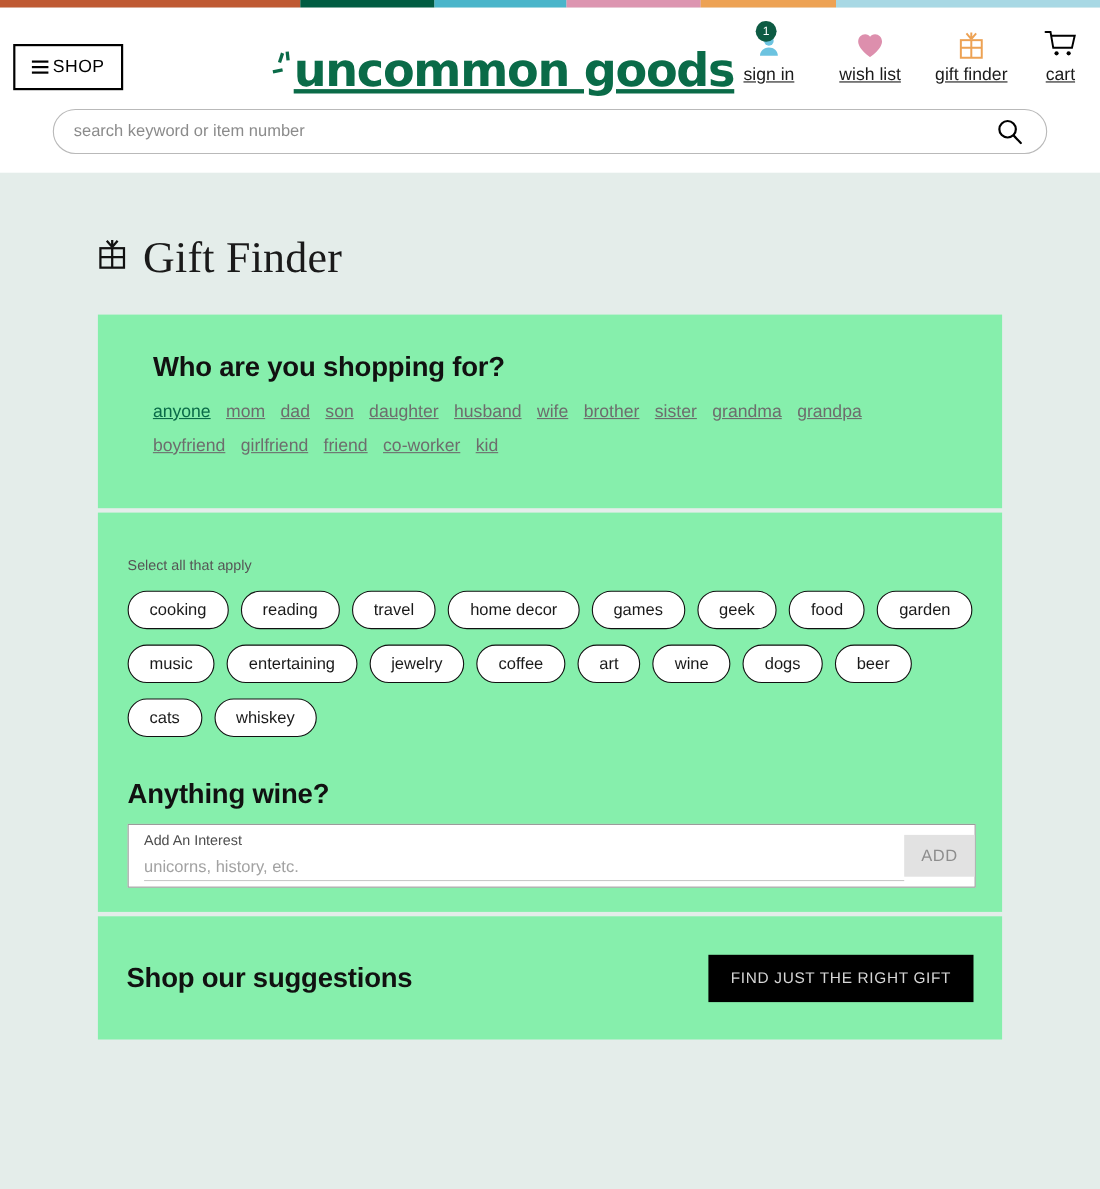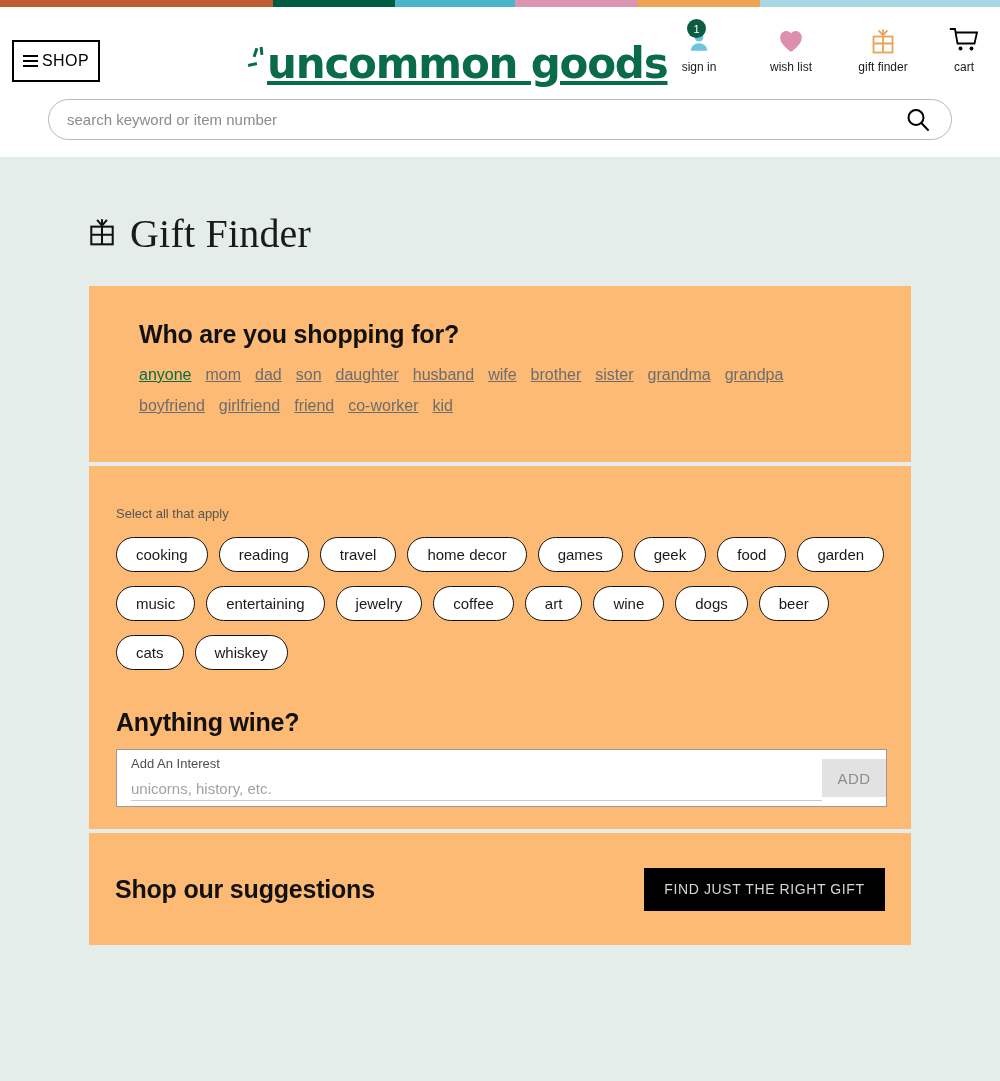--- a/index.html
+++ b/index.html
@@ -19,21 +19,21 @@
   .header {
     position: relative;
     width: 1000px;
     height: 150px;
     background: #ffffff;
   }
 
   .shop-btn {
     position: absolute;
     left: 12px; top: 33px;
-    width: 88px; height: 42px;
+    width: 100px; height: 42px;
     border: 2px solid #000;
     background: #fff;
     display: flex; align-items: center; justify-content: center;
     gap: 4px;
     cursor: pointer;
   }
   .hamburger { display: inline-flex; flex-direction: column; gap: 3px; }
   .hamburger i { display: block; width: 15px; height: 2px; background: #000; }
   .shop-btn-label {
     font-size: 16px; letter-spacing: .4px; color: #000;
@@ -82,21 +82,22 @@
     display: flex; align-items: flex-end; gap: 26px;
   }
   .action {
     display: flex; flex-direction: column; align-items: center;
     width: 66px; cursor: pointer;
   }
   .action.cart { width: 44px; }
   .action-icon { height: 32px; display: flex; align-items: center; justify-content: center; position: relative; }
   .action-label {
     margin-top: 3px;
-    font-size: 12px; color: #1a1a1a;
+    font-size: 16px; color: #1a1a1a;
+    text-decoration: underline;
     font-family: "Liberation Sans", sans-serif;
     white-space: nowrap;
   }
   .badge {
     position: absolute;
     left: 1px; top: -6px;
     width: 19px; height: 19px; border-radius: 50%;
     background: #0d5b43;
     color: #fff; font-size: 11px;
     display: flex; align-items: center; justify-content: center;
@@ -132,21 +133,21 @@
   .page-title-text {
     font-family: "Liberation Serif", serif;
     font-size: 40px;
     color: #1a1a1a;
     letter-spacing: .2px;
   }
 
   .card {
     width: 822px;
     margin: 0 auto;
-    background: #fdba74;
+    background: #86efac;
   }
   .card + .card { margin-top: 4px; }
   .card-who { margin-top: 29px; padding: 34px 0 34px 50px; }
   .card-into { padding: 30px 0 22px 27px; }
   .card-shop {
     padding: 0 26px;
     height: 112px;
     display: flex; align-items: center; justify-content: space-between;
   }
 

